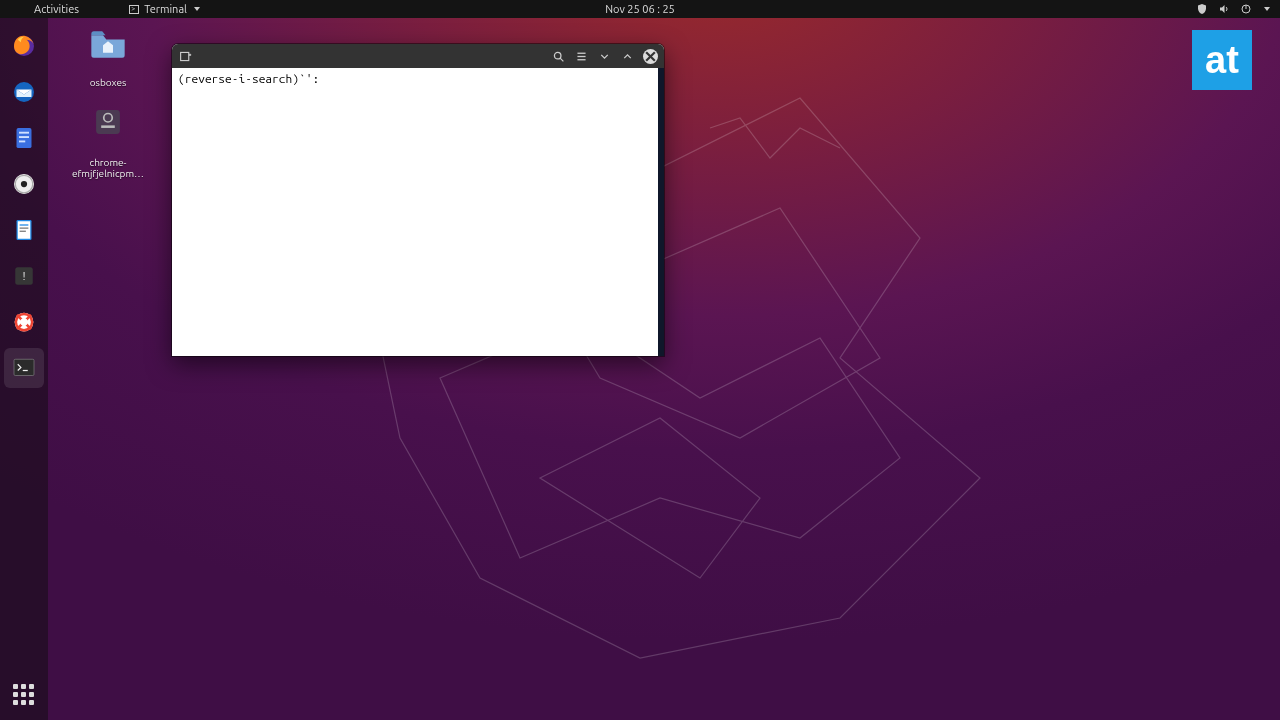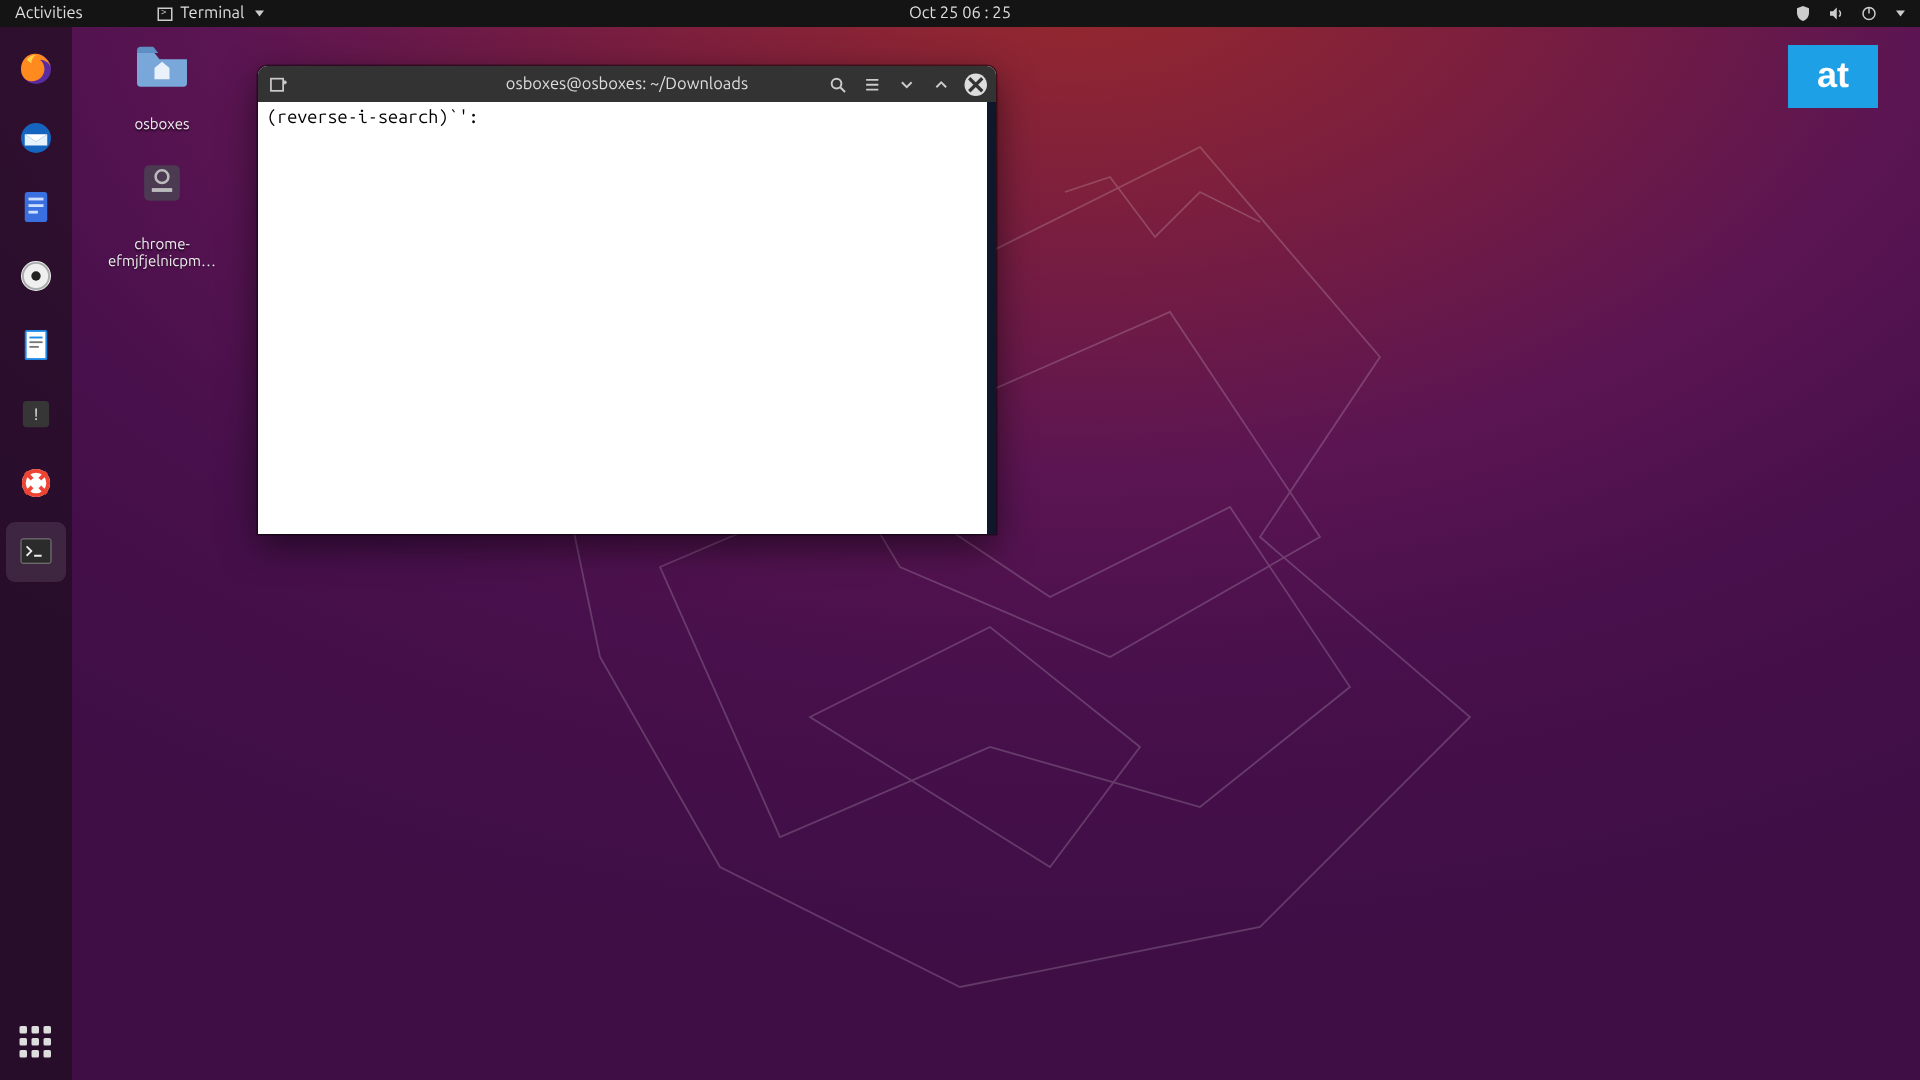--- a/index.html
+++ b/index.html
@@ -9,21 +9,21 @@
     overflow: hidden; position: relative;
     background: #1a0a1a;
   }
   
   .topbar {
     position: absolute; top: 0; left: 0; right: 0; height: 18px;
     background: #141414; color: #ddd; font-size: 11px;
     display: flex; align-items: center; padding: 0 10px;
     z-index: 200;
   }
-  .topbar .left { display: flex; align-items: center; gap: 14px; }
+  .topbar .left { display: flex; align-items: center; gap: 14px; margin-left: 24px; }
   .topbar .center { position: absolute; left: 50%; transform: translateX(-50%); }
   .topbar .right { margin-left: auto; display: flex; align-items: center; gap: 10px; }
   .topbar .app { display: flex; align-items: center; gap: 5px; padding-left: 36px; }
   .term-mini {
     width: 10px; height: 9px; border: 1px solid #ccc; position: relative;
   }
   .term-mini::before { content: ">"; position: absolute; font-size: 7px; left: 1px; top: -2px; color: #ccc; }
   .tri { display: inline-block; width: 0; height: 0; border-left: 3px solid transparent; border-right: 3px solid transparent; border-top: 4px solid #ccc; margin-left: 2px; vertical-align: middle; }
   .topbar svg { width: 12px; height: 12px; }
 
@@ -67,23 +67,23 @@
     position: absolute; top: 6px; left: 58px; width: 100px;
     display: flex; flex-direction: column; gap: 16px;
   }
   .desk-icon { display: flex; flex-direction: column; align-items: center; cursor: pointer; }
   .desk-icon .pic { width: 40px; height: 36px; display:flex; align-items:center; justify-content:center; }
   .desk-icon .label { color: #eee; font-size: 10px; text-align: center; margin-top: 17px; text-shadow: 0 1px 1px rgba(0,0,0,.6); max-width: 84px; word-break: break-word; }
 
   
   .badge {
     position: absolute; top: 12px; right: 28px;
-    width: 60px; height: 42px; background: #1ea0e6;
+    width: 60px; height: 60px; background: #1ea0e6;
     display: flex; align-items: center; justify-content: center;
-    color: #fff; font-weight: 700; font-size: 24px;
+    color: #fff; font-weight: 700; font-size: 38px;
     font-family: "Segoe UI", sans-serif;
   }
 
   
   .termwin {
     position: absolute; left: 172px; top: 26px; width: 492px; height: 312px;
     background: #fff; border-radius: 6px 6px 0 0;
     box-shadow: 0 8px 24px rgba(0,0,0,.55), 0 0 0 1px rgba(0,0,0,.45);
     display: flex; flex-direction: column; z-index: 160;
   }
@@ -111,21 +111,21 @@
 
 <div class="topbar">
   <div class="left">
     <span>Activities</span>
     <span class="app">
       <span class="term-mini"></span>
       <span>Terminal</span>
       <span class="tri"></span>
     </span>
   </div>
-  <div class="center">Oct 25  06 : 25</div>
+  <div class="center">Nov 25  06 : 25</div>
   <div class="right">
     <svg viewBox="0 0 24 24" fill="#ccc">
         <path d="M12 2l8 3v6c0 5-3.4 9.7-8 11-4.6-1.3-8-6-8-11V5l8-3z"></path>
       </svg>
     <svg viewBox="0 0 24 24" fill="#ccc">
         <path d="M4 9v6h4l5 5V4L8 9H4z"></path>
         <path d="M16 8a5 5 0 010 8" stroke="#ccc" stroke-width="2" fill="none"></path>
       </svg>
     <svg viewBox="0 0 24 24" fill="none" stroke="#ccc" stroke-width="2">
         <circle cx="12" cy="12" r="8"></circle>
@@ -249,21 +249,20 @@
 
   <div class="termwin">
     <div class="term-titlebar">
       <span class="tbtn">
         <svg viewBox="0 0 16 16" fill="none" stroke="#ccc" stroke-width="1.4">
             <rect x="2" y="3" width="10" height="10"></rect>
             <line x1="12" y1="6" x2="15" y2="6"></line>
             <line x1="13.5" y1="4.5" x2="13.5" y2="7.5"></line>
           </svg>
       </span>
-      <div class="tcenter">osboxes@osboxes: ~/Downloads</div>
       <div class="ticons">
         <span class="tbtn">
           <svg viewBox="0 0 16 16" fill="none" stroke="#ccc" stroke-width="1.6">
               <circle cx="7" cy="7" r="4"></circle>
               <line x1="10" y1="10" x2="14" y2="14"></line>
             </svg>
         </span>
         <span class="tbtn">
           <svg viewBox="0 0 16 16" stroke="#ccc" stroke-width="1.6">
               <line x1="3" y1="4" x2="13" y2="4"></line>

